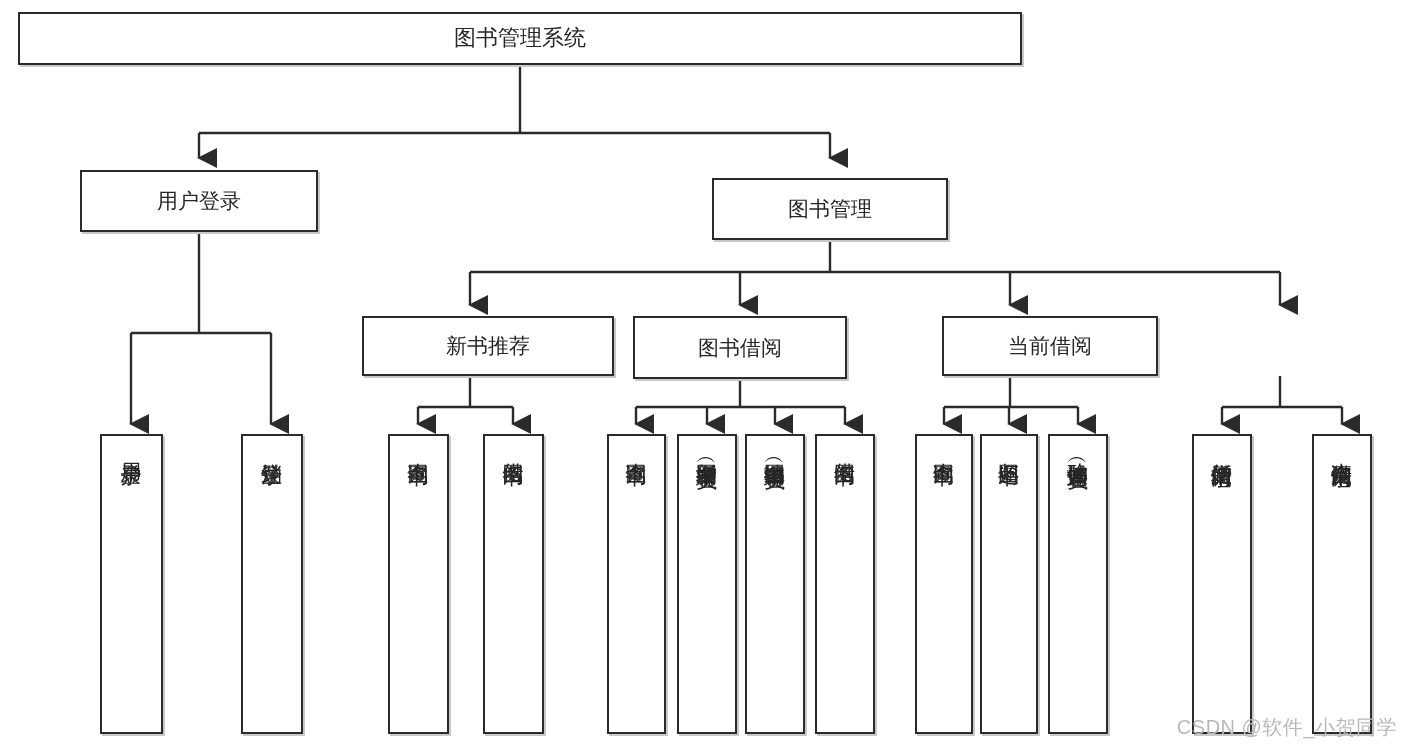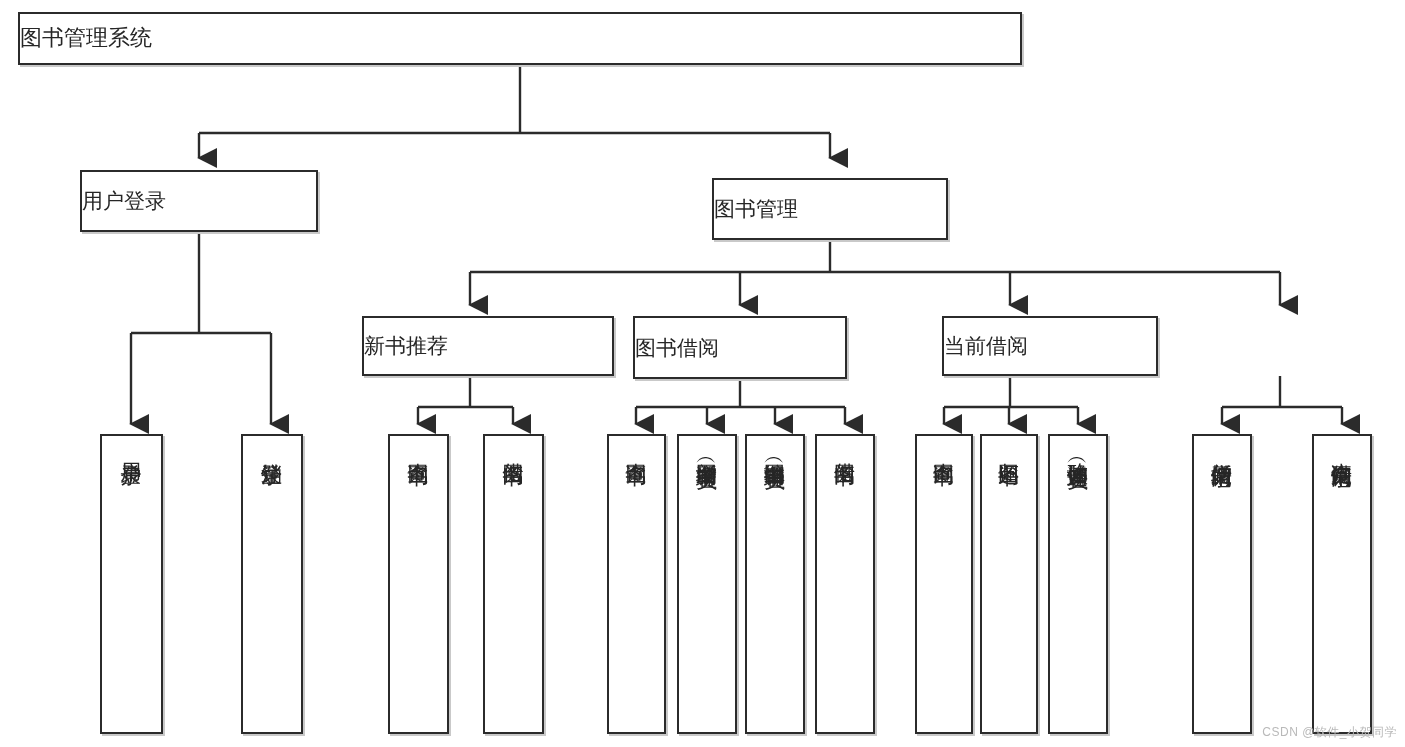--- a/index.html
+++ b/index.html
@@ -25,21 +25,21 @@
     pointer-events: none;
   }
   .node {
     position: absolute;
     box-sizing: border-box;
     background: #ffffff;
     border: 2px solid #2b2b2b;
     box-shadow: 2px 2px 0 0 #c9c9c9;
     display: flex;
     align-items: center;
-    justify-content: flex-start;
+    justify-content: center;
     color: #262626;
   }
   .node .label {
     display: block;
     text-align: center;
     line-height: 1.12;
     white-space: nowrap;
   }
   
   .node.horiz .label {
@@ -59,21 +59,21 @@
     text-orientation: upright;
     font-size: 21px;
     letter-spacing: 1px;
     line-height: 1;
     white-space: nowrap;
   }
   .watermark {
     position: absolute;
     right: 8px;
     bottom: 6px;
-    font-size: 12px;
+    font-size: 20px;
     color: #b9b9b9;
     letter-spacing: 0.5px;
     white-space: nowrap;
     user-select: none;
   }
 </style>
 </head>
 <body>
 
 <div id="canvas">

